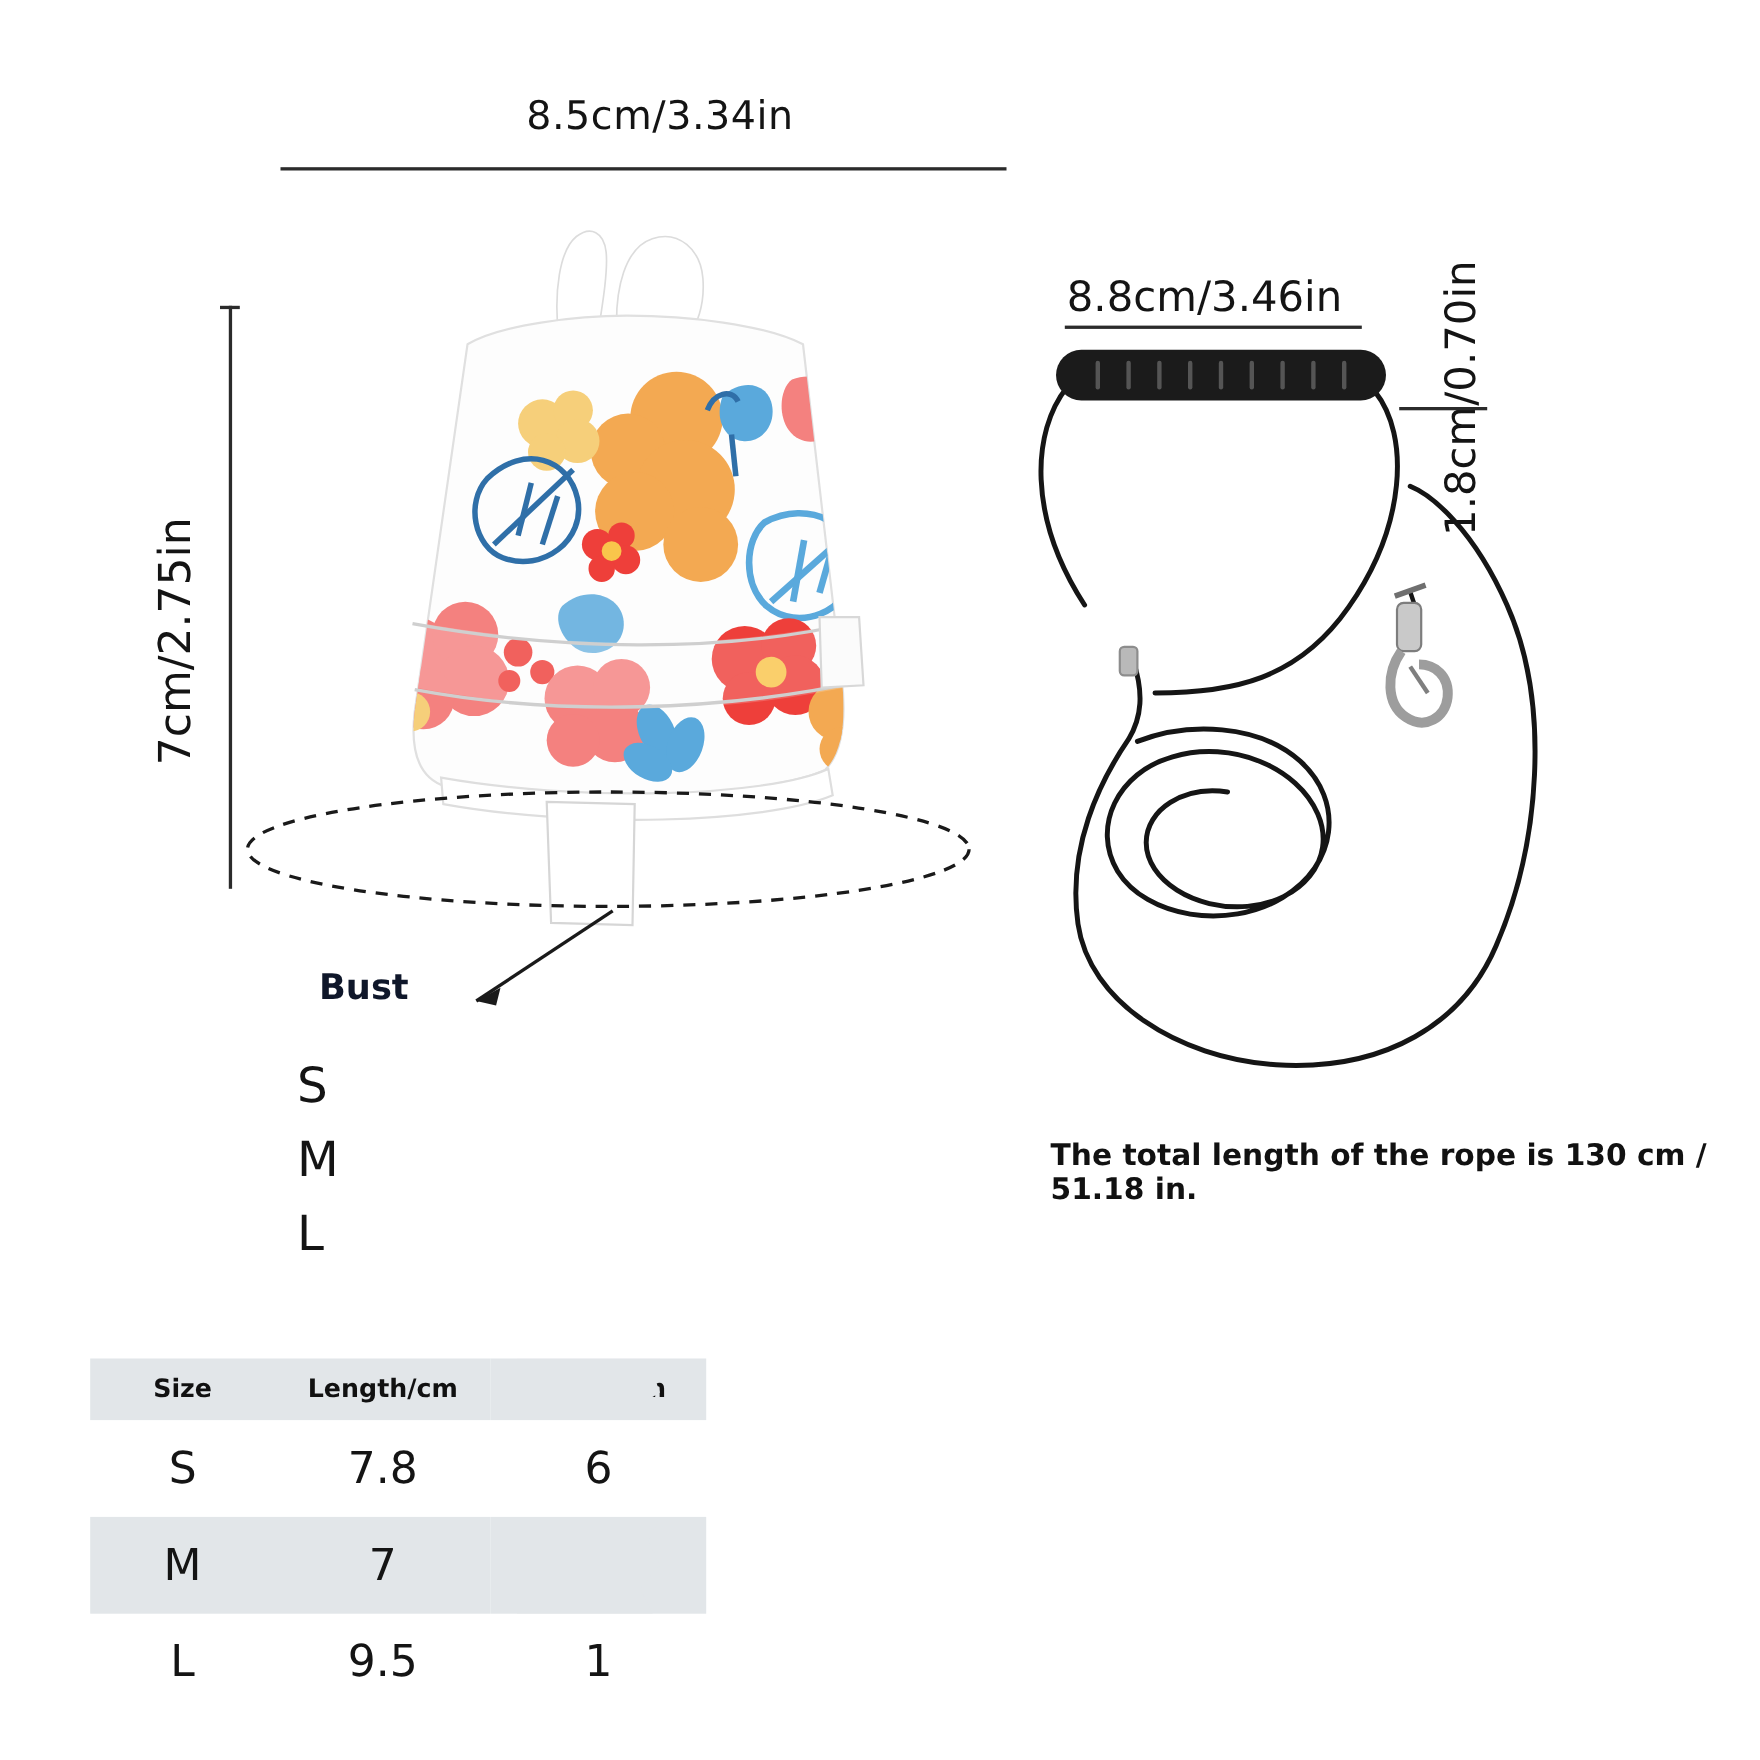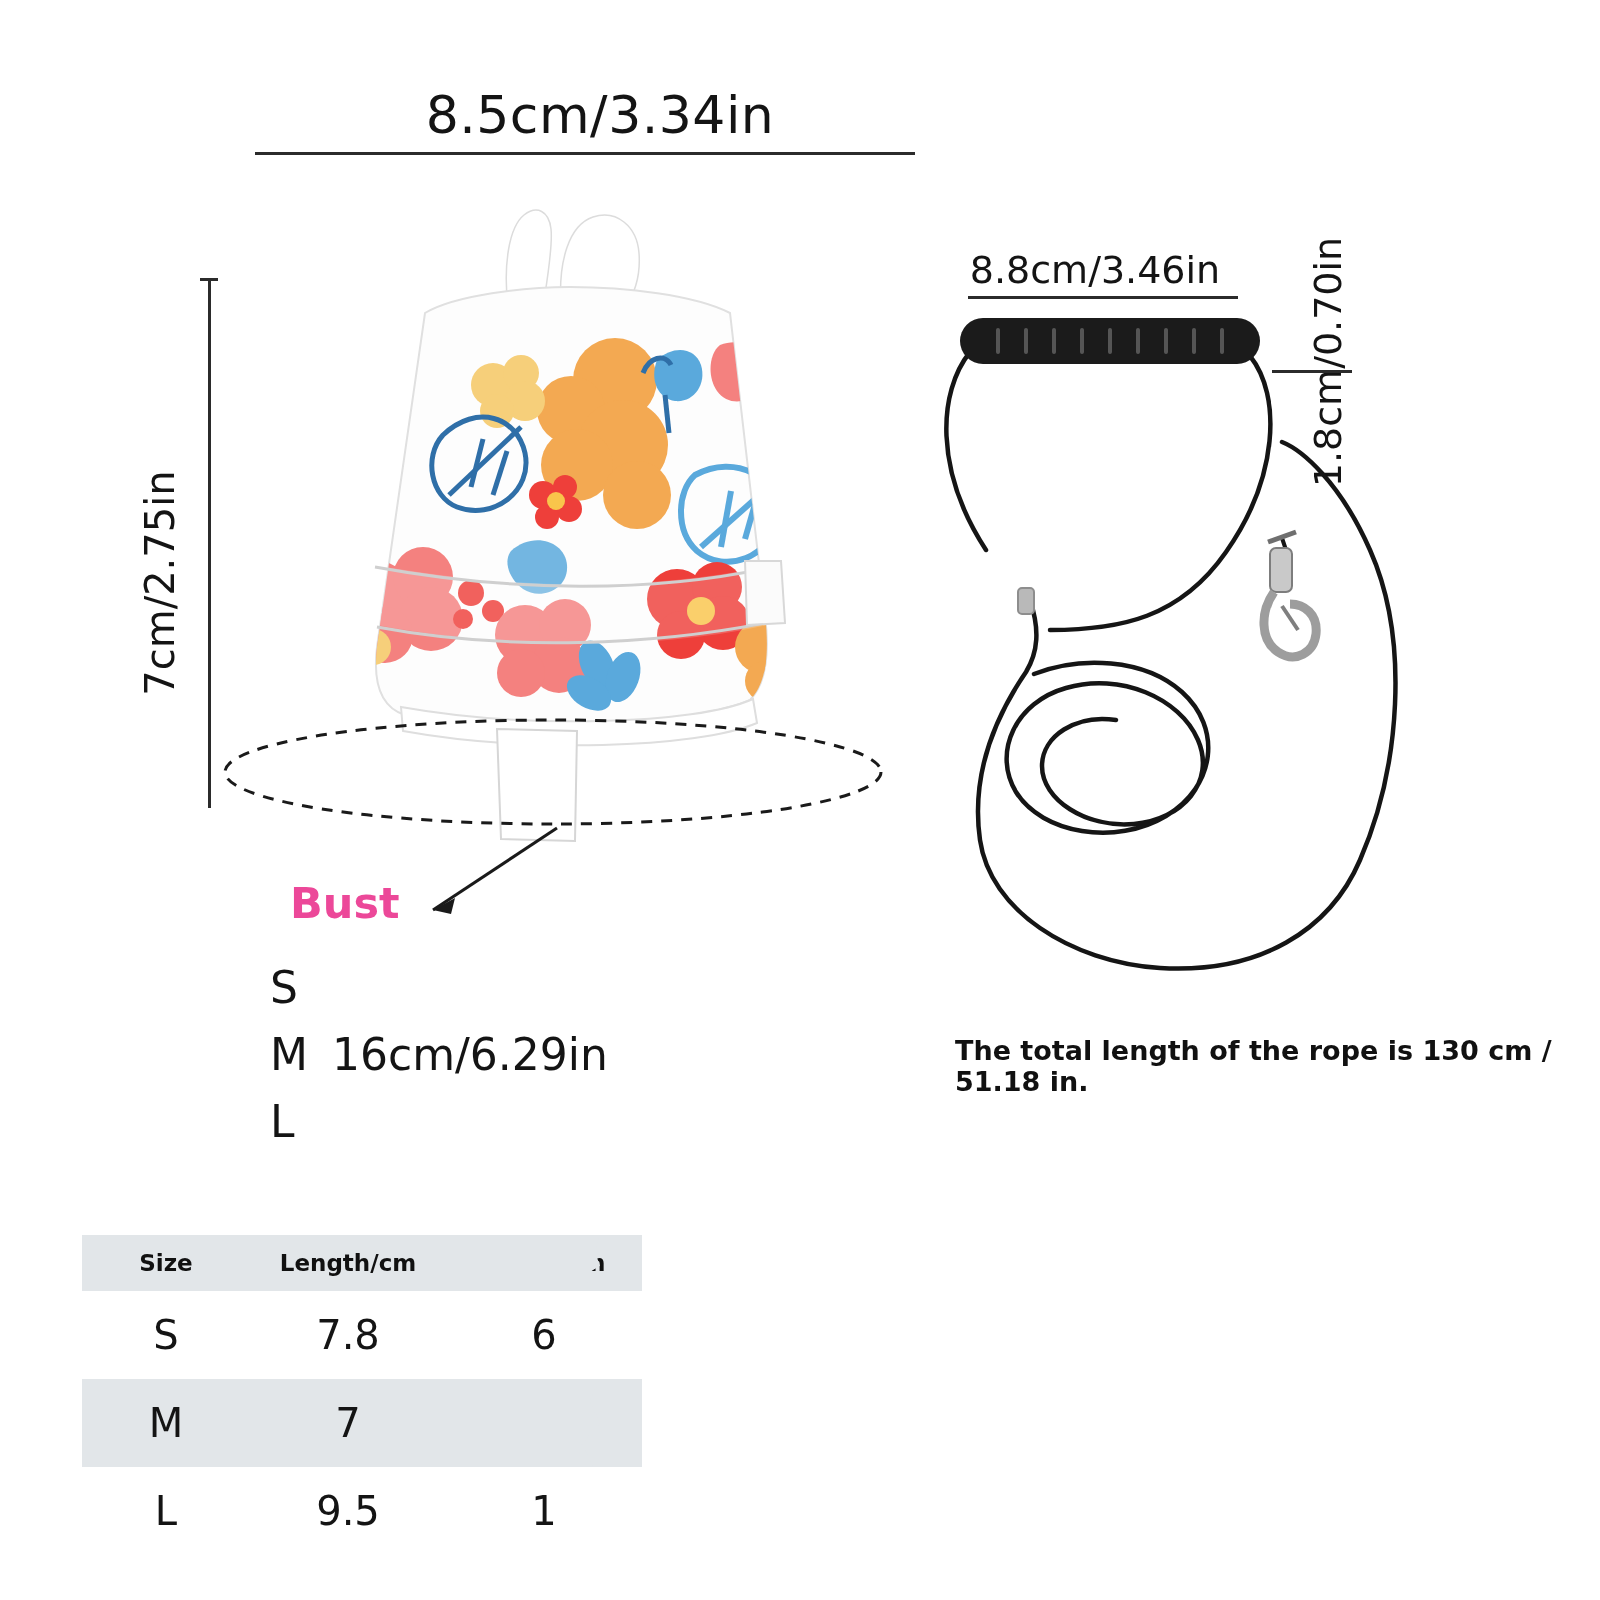--- a/index.html
+++ b/index.html
@@ -14,21 +14,21 @@
     font-family: "DejaVu Sans", "Liberation Sans", sans-serif;
     color: #111111;
     overflow: hidden;
   }
   .abs { position: absolute; }
 
   
   #top-width-label {
     left: 250px; top: 85px; width: 700px;
     text-align: center;
-    font-size: 52px;
+    font-size: 36px;
     letter-spacing: 0.5px;
     color: #141414;
   }
   #top-width-line {
     left: 255px; top: 152px; width: 660px; height: 3px;
     background: #2b2b2b;
   }
   #left-height-label {
     left: -40px; top: 560px;
     width: 400px;
@@ -46,21 +46,21 @@
     left: 200px; top: 278px; width: 18px; height: 3px; background: #2b2b2b;
   }
 
   
   #harness { left: 225px; top: 195px; width: 680px; height: 680px; }
   #harness svg { display: block; }
 
   
   #bust-label {
     left: 290px; top: 878px;
-    font-size: 43px; font-weight: bold; color: #ec4899;
+    font-size: 32px; font-weight: bold; color: #0f172a;
   }
 
   
   #bust-sizes {
     left: 270px; top: 955px;
     font-size: 44px;
     line-height: 1.52;
     color: #141414;
   }
   #bust-sizes .row { display: flex; }
@@ -305,21 +305,20 @@
 </svg>
 </div>
 <div class="abs" id="bust-label">Bust</div>
 
 <div class="abs" id="bust-sizes">
   <div class="row">
     <span class="sz">S</span>
   </div>
   <div class="row">
     <span class="sz">M</span>
-    <span class="val">16cm/6.29in</span>
   </div>
   <div class="row">
     <span class="sz">L</span>
   </div>
 </div>
 
 <div class="abs" id="size-table">
   <table>
     <colgroup>
         <col class="c1">

